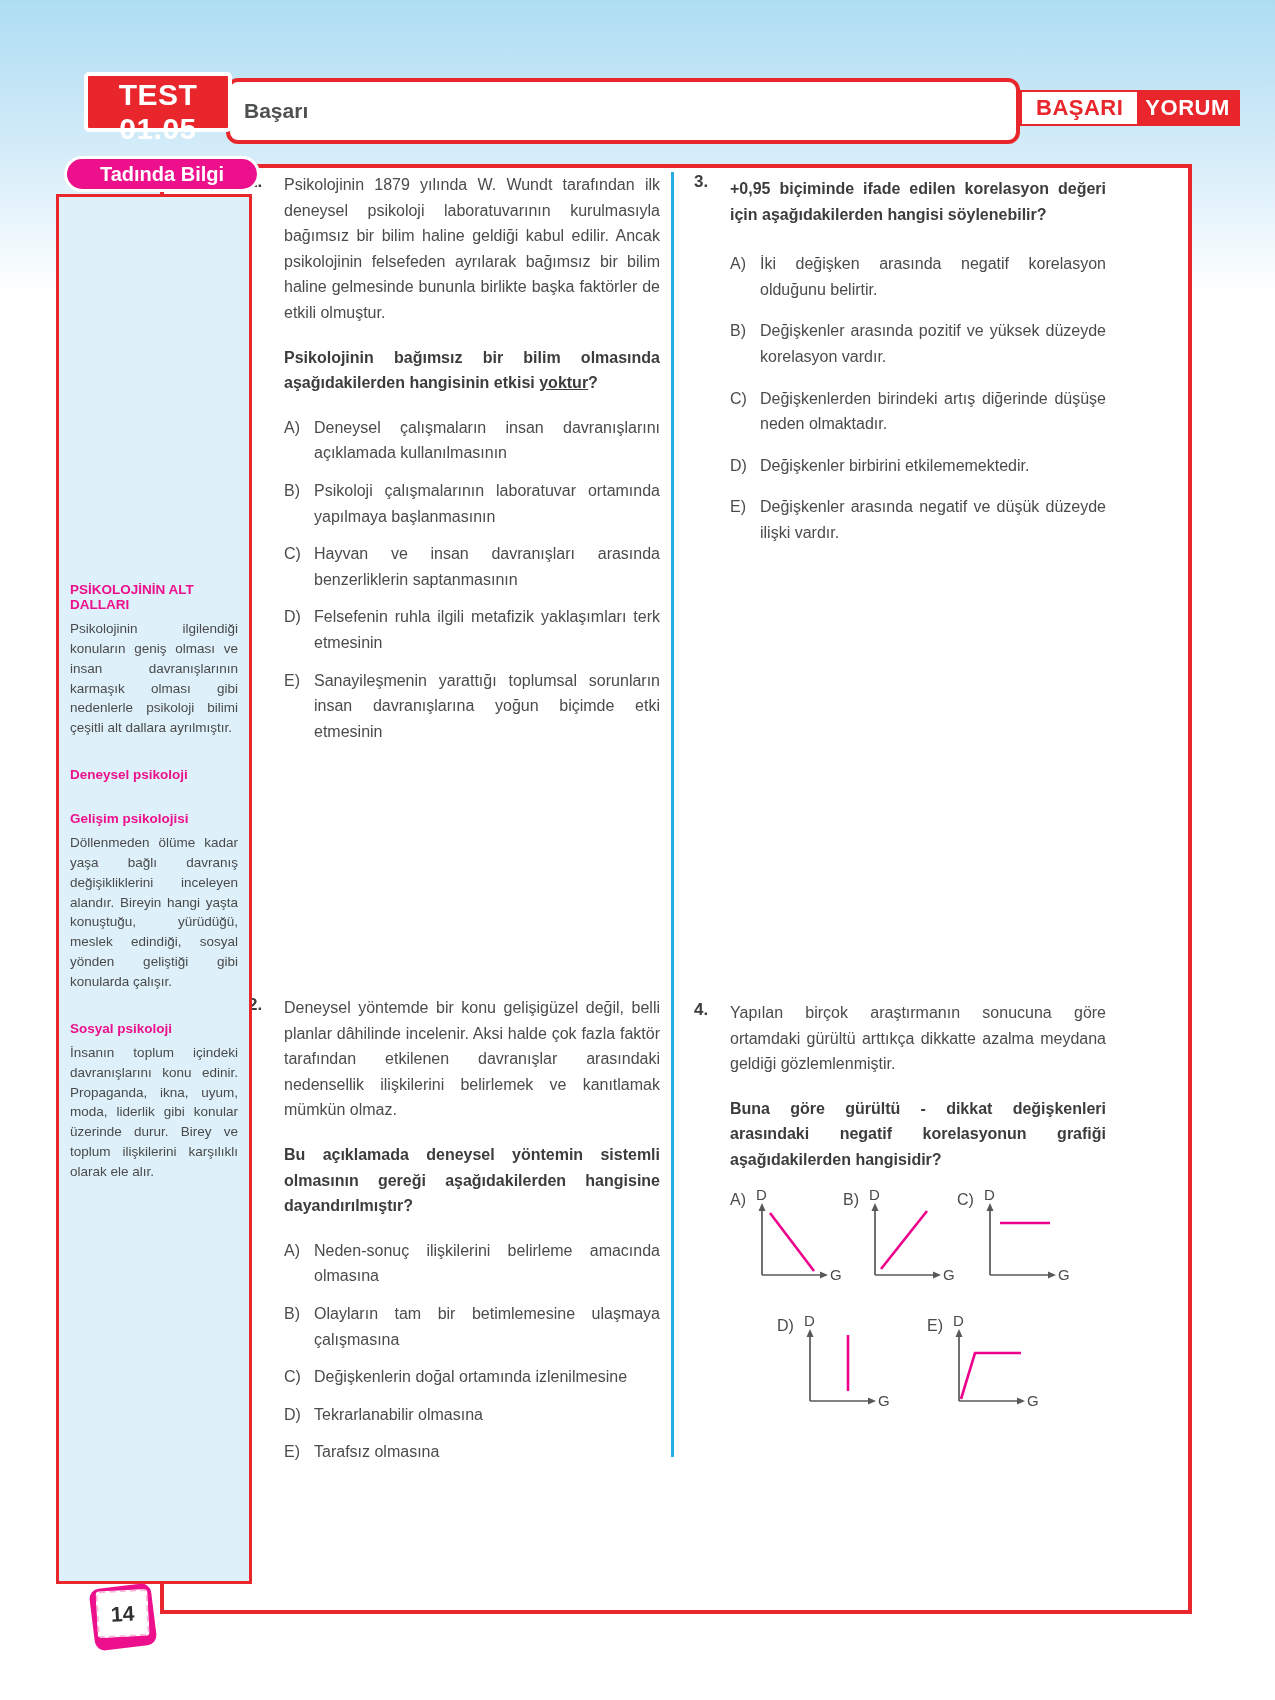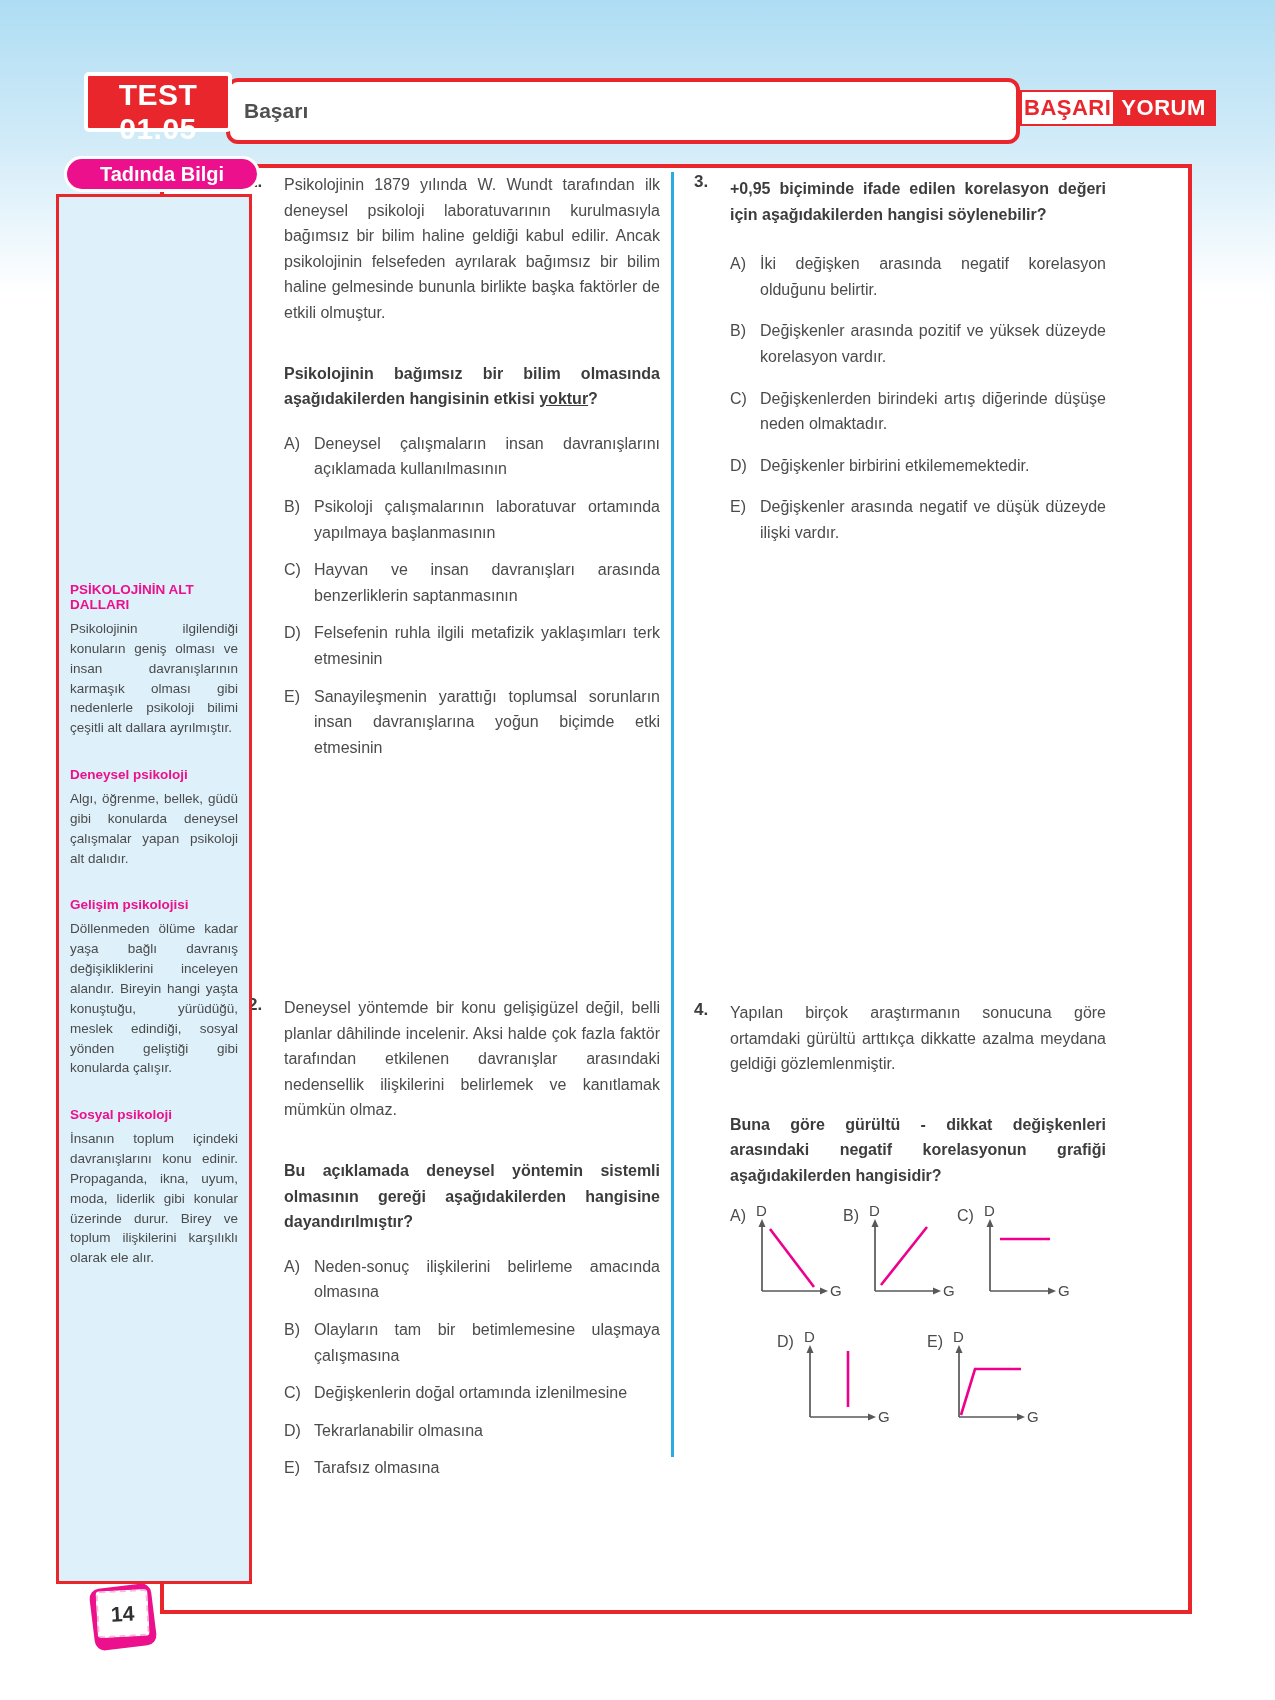--- a/index.html
+++ b/index.html
@@ -25,40 +25,40 @@
   .header-bar{
     position:absolute;left:226px;top:78px;width:794px;height:66px;background:#ffffff;
     border:4px solid #e8262b;border-radius:12px;box-sizing:border-box;
     display:flex;align-items:center;z-index:2;
   }
   .header-bar .title{font-size:21px;font-weight:bold;color:#4f5052;padding-left:14px;}
   .logo{
     position:absolute;left:1020px;top:90px;height:36px;display:flex;z-index:3;
     border:2px solid #e8262b;box-sizing:border-box;font-weight:bold;font-size:22px;letter-spacing:.5px;
   }
-  .logo .p1{background:#ffffff;color:#e8262b;padding:0 2px;display:flex;align-items:center;}
+  .logo .p1{background:#ffffff;color:#e8262b;padding:0 14px;display:flex;align-items:center;}
   .logo .p2{background:#e8262b;color:#ffffff;padding:0 8px;display:flex;align-items:center;}
   .info-label{
     position:absolute;left:64px;top:156px;width:196px;height:36px;background:#ec108c;
     border:3px solid #ffffff;border-radius:19px;box-sizing:border-box;color:#ffffff;
     font-weight:bold;font-size:20px;display:flex;align-items:center;justify-content:center;z-index:6;
   }
   .sidebar{
     position:absolute;left:56px;top:194px;width:196px;height:1390px;background:#def1fb;
     border:3px solid #e8262b;box-sizing:border-box;z-index:5;padding:385px 11px 0 11px;
   }
   .sb-section{margin-bottom:29px;}
   .sb-heading{color:#ec108c;font-weight:bold;font-size:13.5px;margin-bottom:7px;}
   .sb-text{font-size:13.5px;line-height:1.47;color:#4a4a4a;text-align:justify;}
   .divider{position:absolute;left:671px;top:172px;width:3px;height:1285px;background:#2aabe2;z-index:1;}
   .question{position:absolute;display:flex;width:412px;z-index:2;}
   .q-number{width:36px;flex:none;font-weight:bold;font-size:17px;color:#3d3d3d;}
   .q-body{flex:1;font-size:16px;line-height:1.6;color:#4b4b4b;}
   .q-para{text-align:justify;}
-  .q-stem{margin-top:35px;font-weight:bold;color:#3c3c3c;text-align:justify;}
+  .q-stem{margin-top:19px;font-weight:bold;color:#3c3c3c;text-align:justify;}
   .q-stem .u{text-decoration:underline;}
   .options{margin-top:19px;}
   .option{display:flex;margin-bottom:12px;}
   .opt-label{width:30px;flex:none;}
   .opt-text{flex:1;text-align:justify;}
   #q1{left:248px;top:172px;} #q2{left:248px;top:995px;}
   #q3{left:694px;top:172px;} #q4{left:694px;top:1000px;}
   .graphs{position:relative;height:250px;margin-top:14px;}
   .graph{position:absolute;display:flex;align-items:flex-start;}
   .g-label{font-size:16px;color:#4b4b4b;margin-right:2px;}
@@ -104,21 +104,20 @@
   <span>Tadında Bilgi</span>
 </div>
 
 <div class="sidebar">
   <div class="sb-section">
     <div class="sb-heading">PSİKOLOJİNİN ALT DALLARI</div>
     <div class="sb-text">Psikolojinin ilgilendiği konuların geniş olması ve insan davranışlarının karmaşık olması gibi nedenlerle psikoloji bilimi çeşitli alt dallara ayrılmıştır.</div>
   </div>
   <div class="sb-section">
     <div class="sb-heading">Deneysel psikoloji</div>
-    <div class="sb-text">Algı, öğrenme, bellek, güdü gibi konularda deneysel çalışmalar yapan psikoloji alt dalıdır.</div>
   </div>
   <div class="sb-section">
     <div class="sb-heading">Gelişim psikolojisi</div>
     <div class="sb-text">Döllenmeden ölüme kadar yaşa bağlı davranış değişikliklerini inceleyen alandır. Bireyin hangi yaşta konuştuğu, yürüdüğü, meslek edindiği, sosyal yönden geliştiği gibi konularda çalışır.</div>
   </div>
   <div class="sb-section">
     <div class="sb-heading">Sosyal psikoloji</div>
     <div class="sb-text">İnsanın toplum içindeki davranışlarını konu edinir. Propaganda, ikna, uyum, moda, liderlik gibi konular üzerinde durur. Birey ve toplum ilişkilerini karşılıklı olarak ele alır.</div>
   </div>
 </div>

